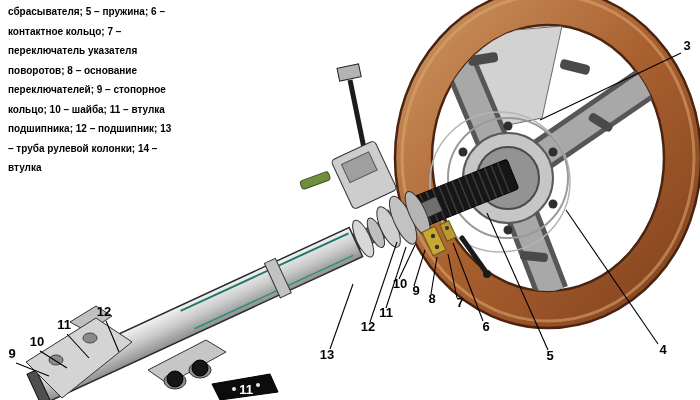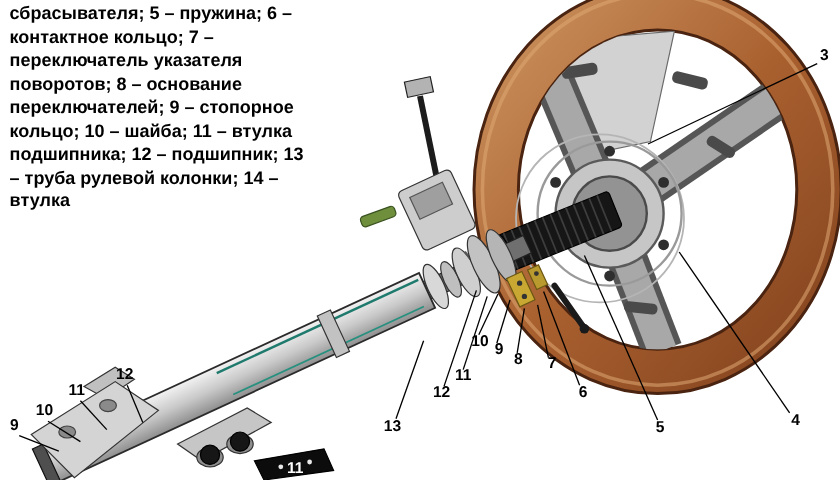--- a/index.html
+++ b/index.html
@@ -2,21 +2,21 @@
 <html><head>
 <meta charset="utf-8">
 <style>
   html,body{margin:0;padding:0;}
   body{width:700px;height:400px;overflow:hidden;background:#fff;position:relative;
        font-family:"Liberation Sans", sans-serif;}
   .stage{position:absolute;inset:0;width:700px;height:400px;}
   .legend{
     position:absolute;left:8px;top:2px;width:295px;
     font-family:"Liberation Sans", sans-serif;
-    font-weight:bold;font-size:15px;line-height:19.5px;color:#000;
+    font-weight:bold;font-size:10px;line-height:19.5px;color:#000;
     white-space:pre-line;z-index:5;
   }
   svg text.callout{
     font-family:"Liberation Sans", sans-serif;
     font-weight:bold;font-size:13px;text-anchor:middle;
   }
 </style>
 </head>
 <body>
 

